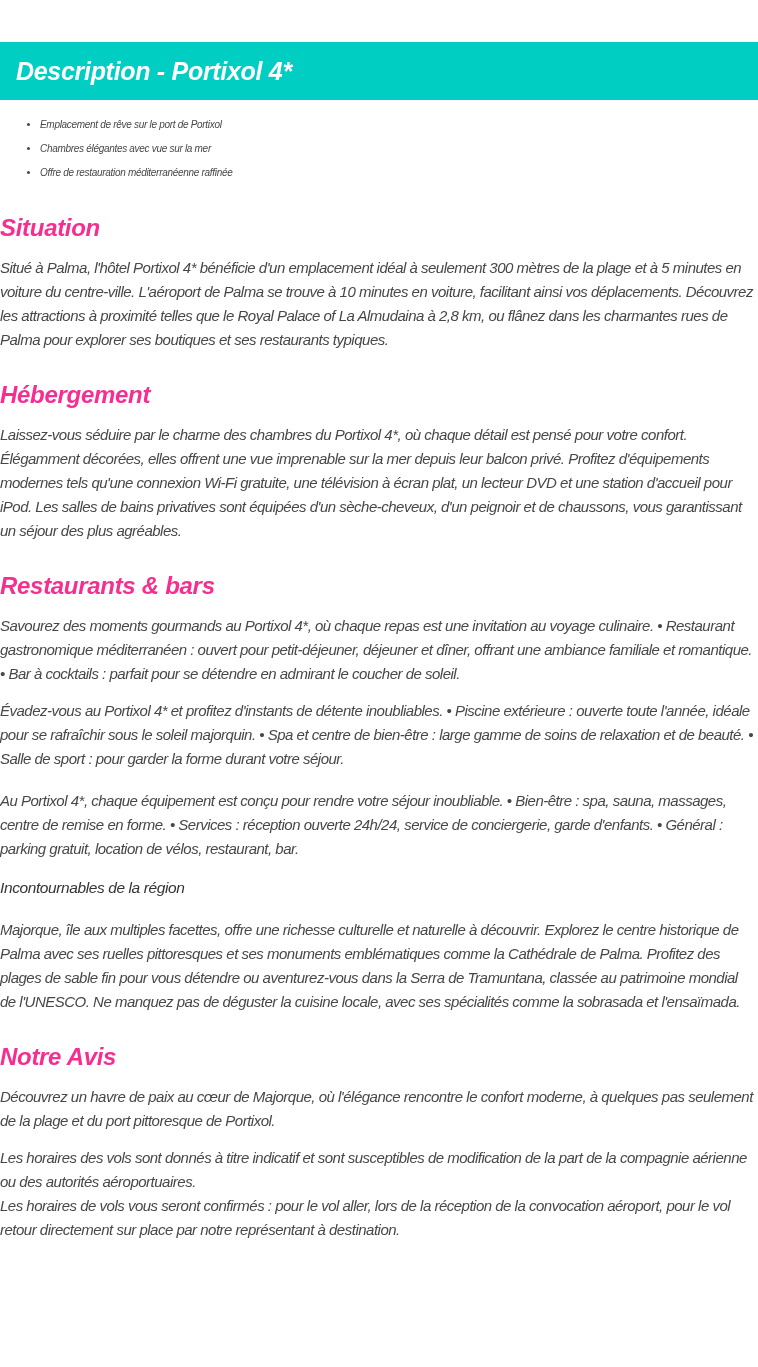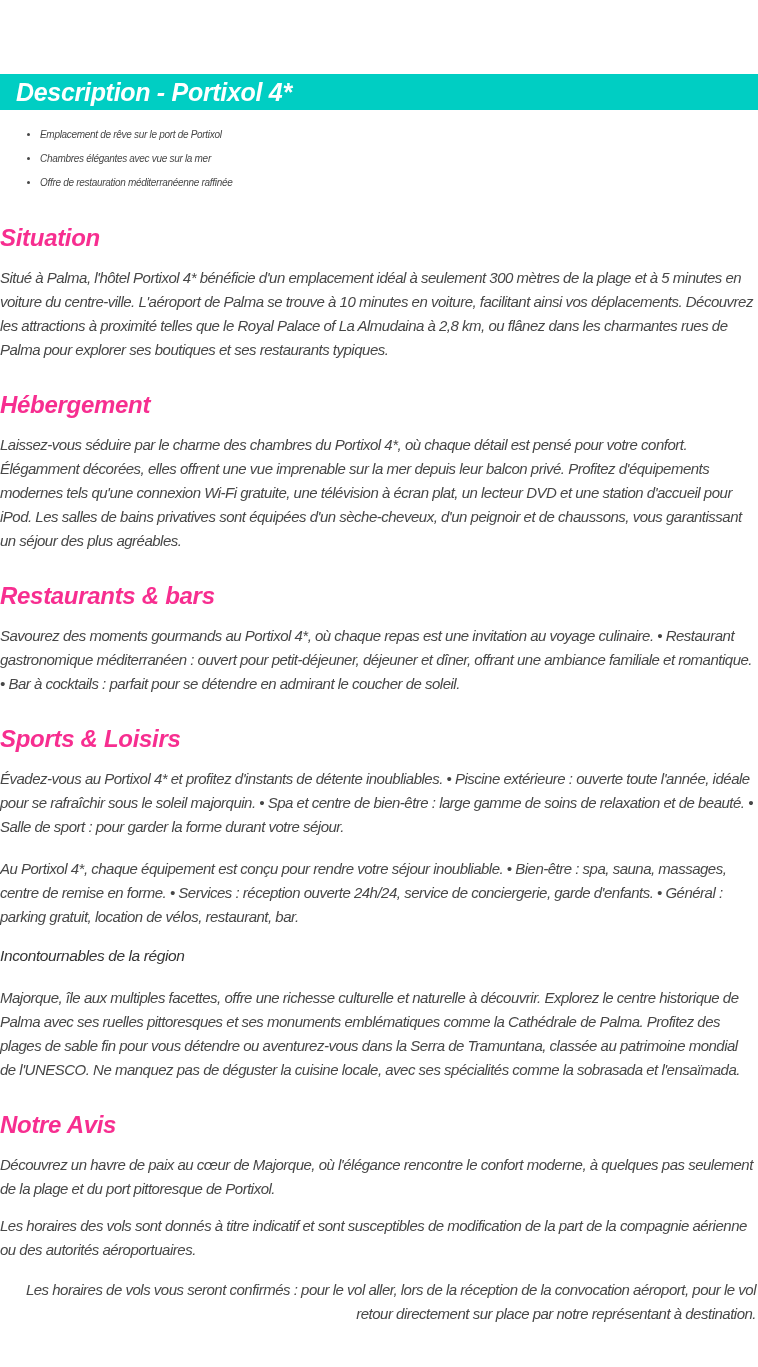--- a/index.html
+++ b/index.html
@@ -12,25 +12,24 @@
     font-family: "Liberation Sans", sans-serif;
     font-style: italic;
     color: var(--text-color, #474747);
   }
   .page {
     padding-top: 42px;
     min-height: 1325px;
     box-sizing: border-box;
   }
   .title-bar {
-    height: 36px;
+    height: 58px;
     background: var(--teal, #00cec3);
     display: flex;
     align-items: center;
-    margin-top: 32px;
   }
   .title {
     margin: 0 0 0 16px;
     font-size: 25px;
     font-weight: 700;
     font-style: italic;
     color: #ffffff;
     letter-spacing: -0.3px;
   }
   .content {
@@ -58,22 +57,21 @@
   .body-text {
     font-size: 15px;
     line-height: 24px;
     letter-spacing: -0.5px;
     margin: 13px 0 0;
   }
   .para-gap {
     margin-top: 18px;
   }
   .no-gap {
-    margin-top: 16px;
-    text-align: right;
+    margin-top: 0;
   }
   .subheading {
     font-size: 15.5px;
     font-weight: 400;
     font-style: italic;
     color: #333333;
     line-height: 24px;
     margin: 15px 0 0;
     letter-spacing: -0.4px;
   }
@@ -104,21 +102,20 @@
       <h2 class="section-heading">Hébergement</h2>
       <p class="body-text">Laissez-vous séduire par le charme des chambres du Portixol 4*, où chaque détail est pensé pour votre confort. Élégamment décorées, elles offrent une vue imprenable sur la mer depuis leur balcon privé. Profitez d'équipements modernes tels qu'une connexion Wi-Fi gratuite, une télévision à écran plat, un lecteur DVD et une station d'accueil pour iPod. Les salles de bains privatives sont équipées d'un sèche-cheveux, d'un peignoir et de chaussons, vous garantissant un séjour des plus agréables.</p>
     </section>
 
     <section>
       <h2 class="section-heading">Restaurants &amp; bars</h2>
       <p class="body-text">Savourez des moments gourmands au Portixol 4*, où chaque repas est une invitation au voyage culinaire. • Restaurant gastronomique méditerranéen : ouvert pour petit-déjeuner, déjeuner et dîner, offrant une ambiance familiale et romantique. • Bar à cocktails : parfait pour se détendre en admirant le coucher de soleil.</p>
     </section>
 
     <section>
-      <h2 class="section-heading">Sports &amp; Loisirs</h2>
       <p class="body-text">Évadez-vous au Portixol 4* et profitez d'instants de détente inoubliables. • Piscine extérieure : ouverte toute l'année, idéale pour se rafraîchir sous le soleil majorquin. • Spa et centre de bien-être : large gamme de soins de relaxation et de beauté. • Salle de sport : pour garder la forme durant votre séjour.</p>
       <p class="body-text para-gap">Au Portixol 4*, chaque équipement est conçu pour rendre votre séjour inoubliable. • Bien-être : spa, sauna, massages, centre de remise en forme. • Services : réception ouverte 24h/24, service de conciergerie, garde d'enfants. • Général : parking gratuit, location de vélos, restaurant, bar.</p>
       <h3 class="subheading">Incontournables de la région</h3>
       <p class="body-text para-gap">Majorque, île aux multiples facettes, offre une richesse culturelle et naturelle à découvrir. Explorez le centre historique de Palma avec ses ruelles pittoresques et ses monuments emblématiques comme la Cathédrale de Palma. Profitez des plages de sable fin pour vous détendre ou aventurez-vous dans la Serra de Tramuntana, classée au patrimoine mondial de l'UNESCO. Ne manquez pas de déguster la cuisine locale, avec ses spécialités comme la sobrasada et l'ensaïmada.</p>
     </section>
 
     <section>
       <h2 class="section-heading">Notre Avis</h2>
       <p class="body-text">Découvrez un havre de paix au cœur de Majorque, où l'élégance rencontre le confort moderne, à quelques pas seulement de la plage et du port pittoresque de Portixol.</p>
     </section>

